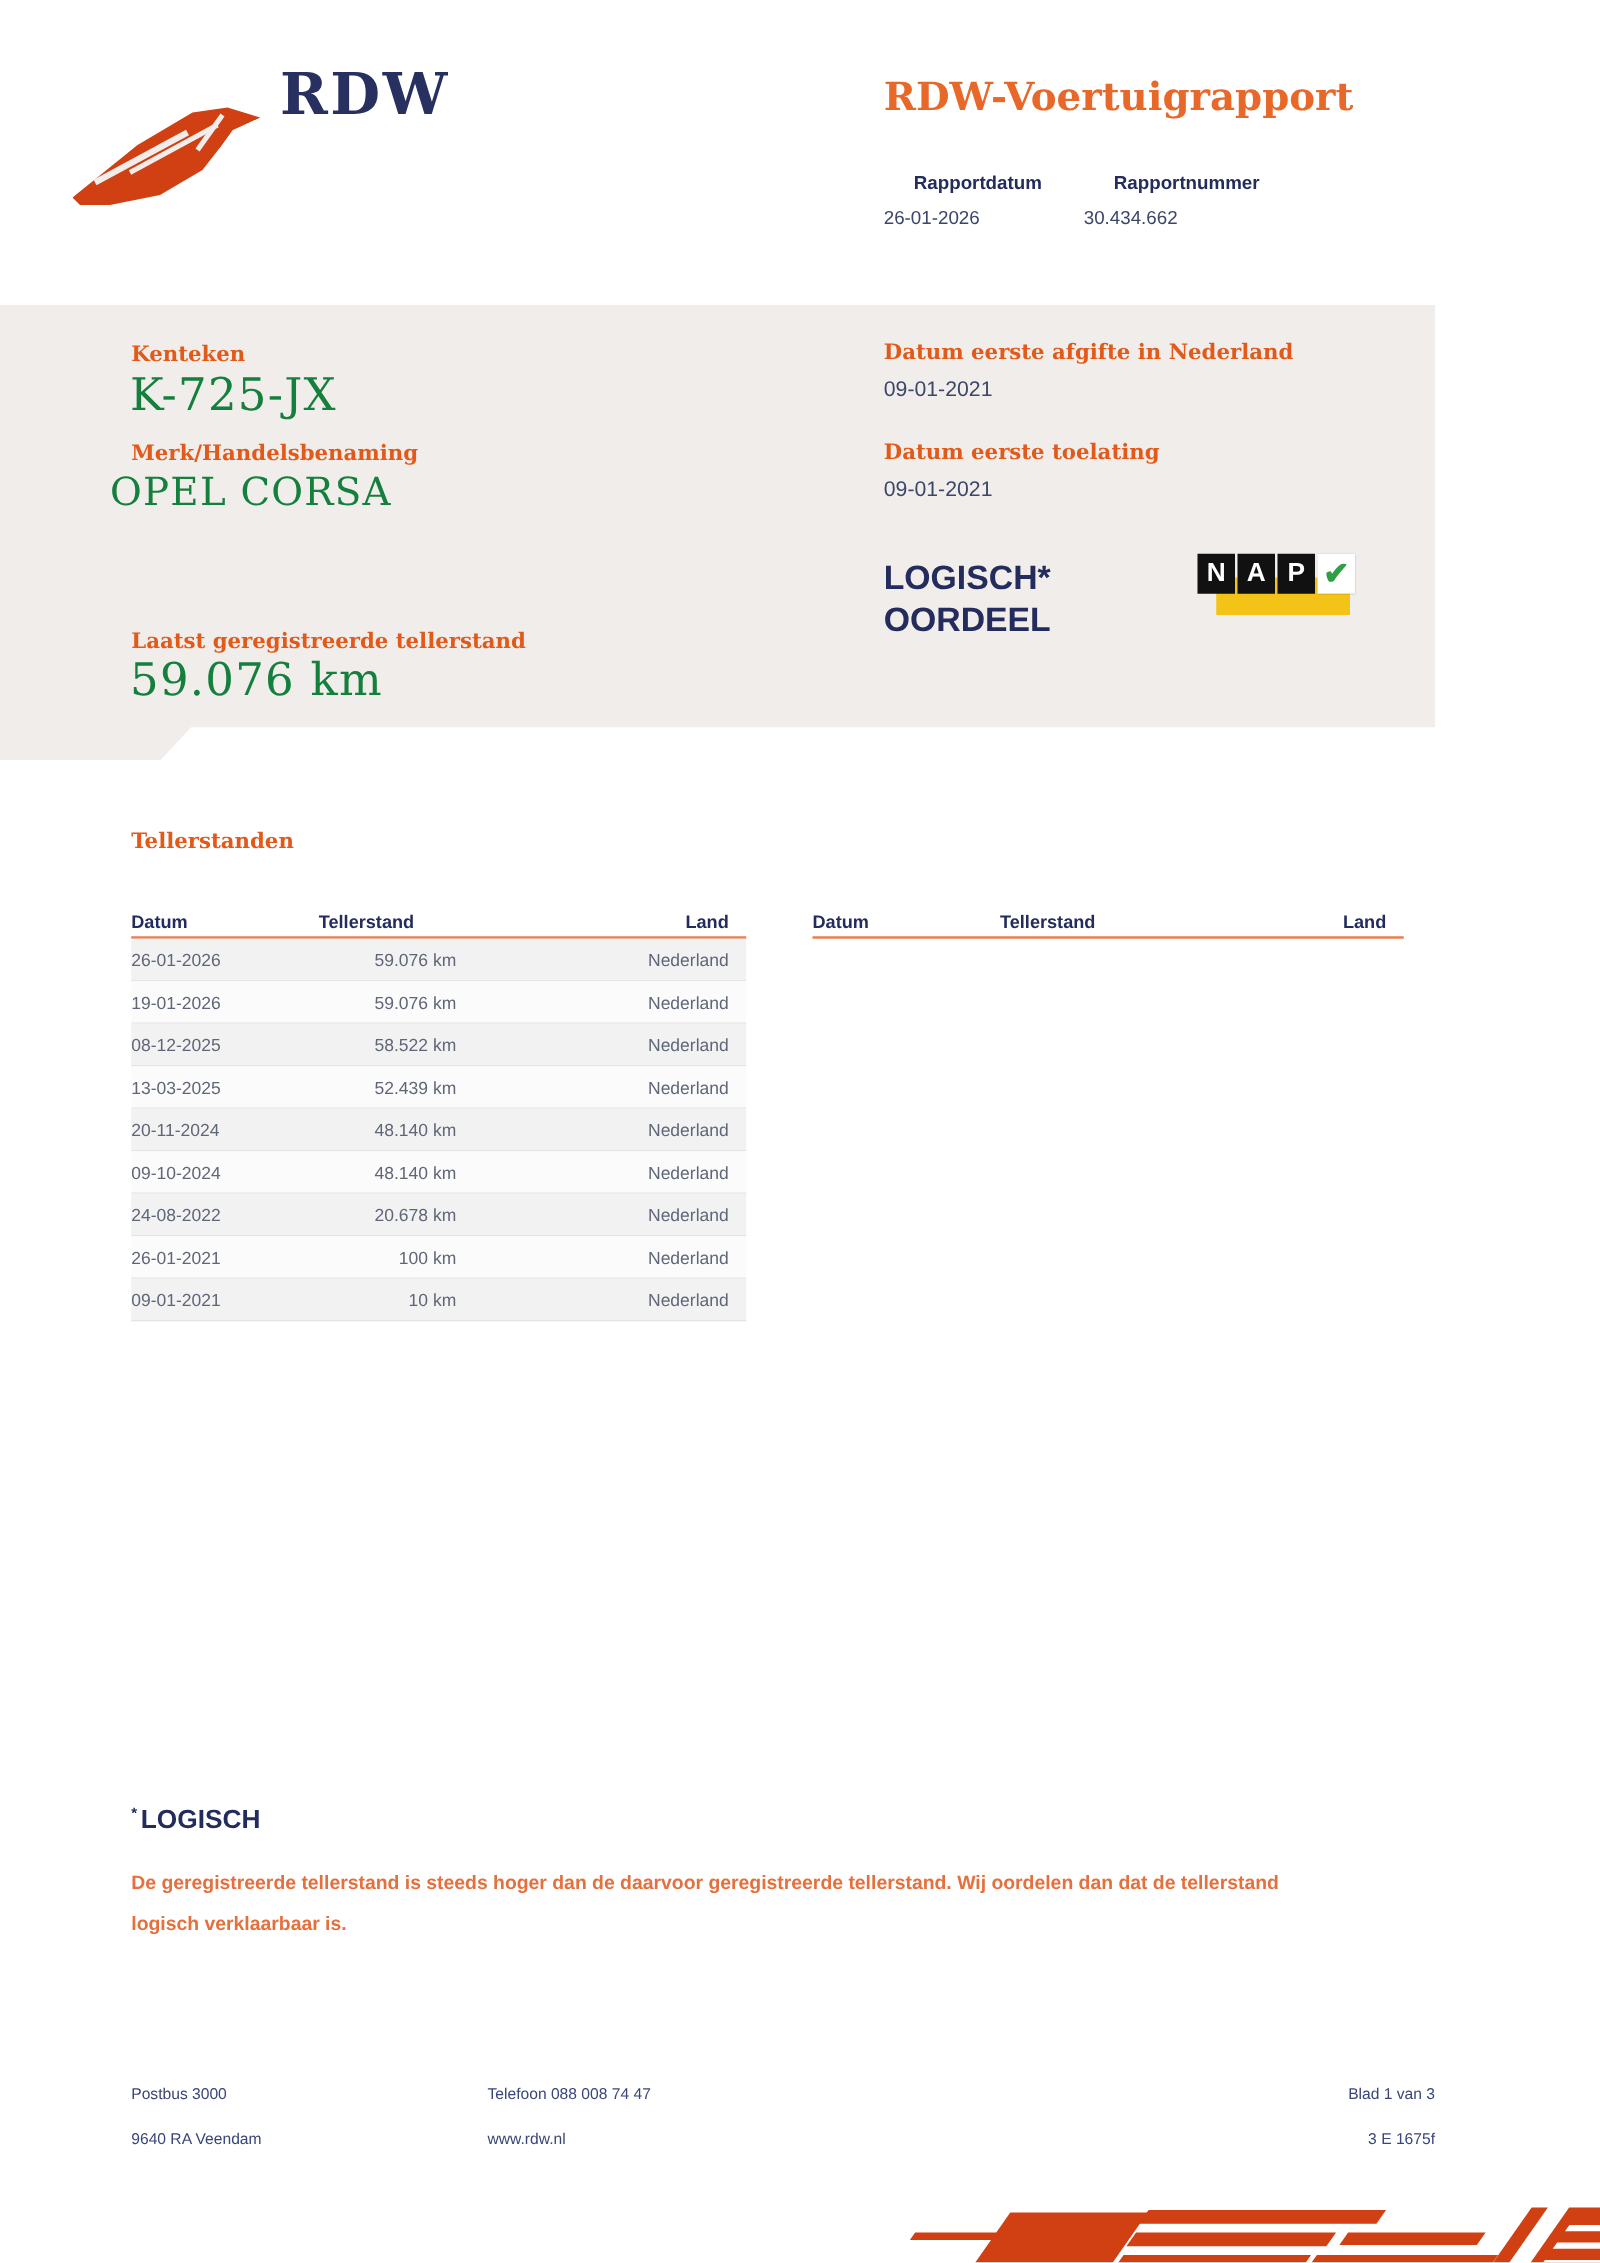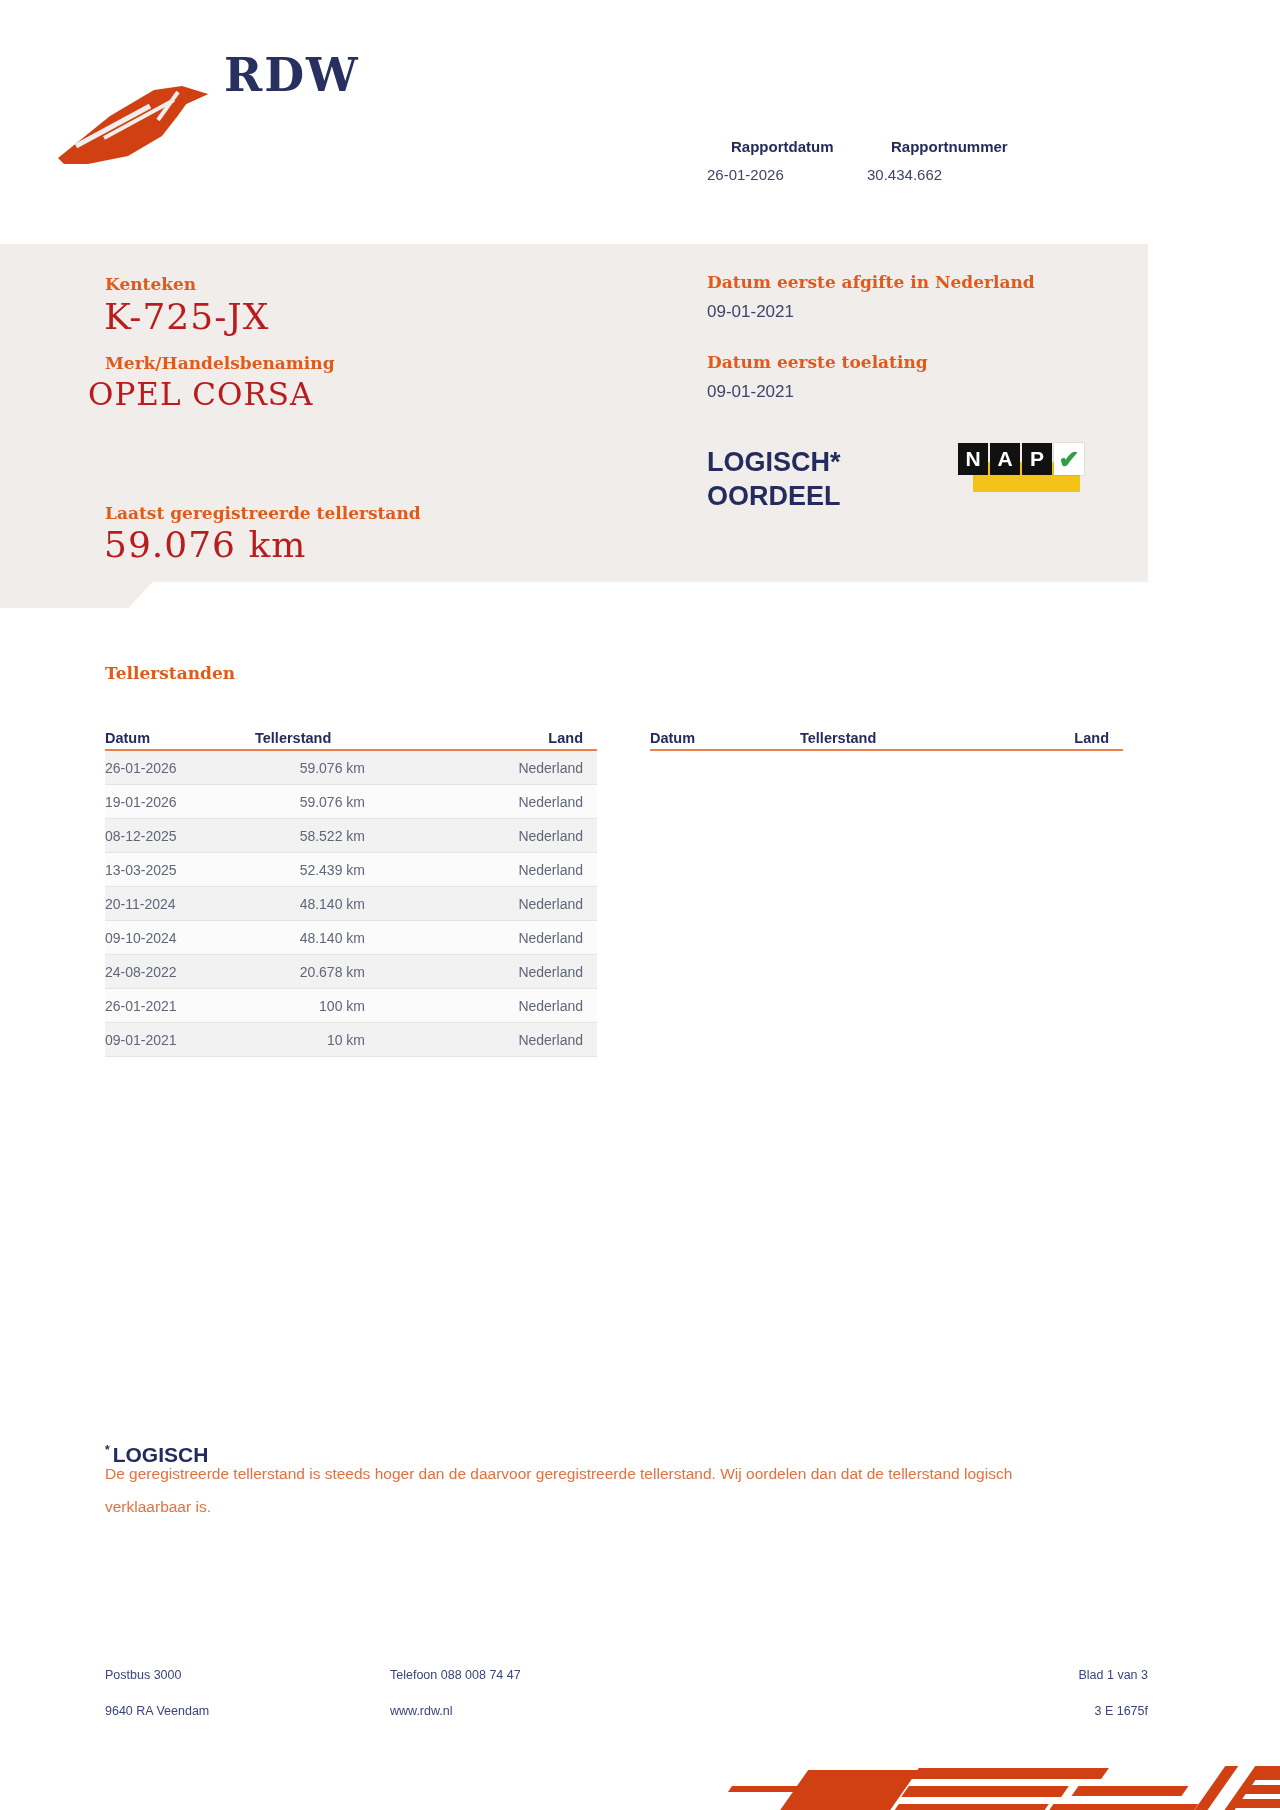--- a/index.html
+++ b/index.html
@@ -17,21 +17,21 @@
   .meta-value{font-size:15px;color:#3c4668;}
   .meta-date-label{left:707px;top:138px;}
   .meta-num-label{left:867px;top:138px;}
   .meta-date-value{left:707px;top:166px;}
   .meta-num-value{left:867px;top:166px;}
 
   
   .panel{left:0;top:244px;width:1148px;height:364px;background:#f0edeb;
          clip-path:polygon(0 0,100% 0,100% 92.8%,13.3% 92.8%,11.2% 100%,0 100%);}
   .olabel{font-family:"DejaVu Serif",serif;font-weight:bold;font-size:17px;color:#e25a1a;}
-  .bigval{font-family:"DejaVu Serif",serif;font-size:36px;color:#b91c1c;letter-spacing:1px;}
+  .bigval{font-family:"DejaVu Serif",serif;font-size:36px;color:#15803d;letter-spacing:1px;}
   .lbl-kenteken{left:105px;top:274px;}
   .val-kenteken{left:104px;top:296px;}
   .lbl-merk{left:105px;top:353px;}
   .val-merk{left:88px;top:376px;font-size:31px;text-align:right;}
   .lbl-afgifte{left:707px;top:272px;}
   .val-afgifte{left:707px;top:302px;font-size:17px;color:#3c4668;}
   .lbl-toelating{left:707px;top:352px;}
   .val-toelating{left:707px;top:382px;font-size:17px;color:#3c4668;}
   .verdict{left:707px;top:445px;font-size:27px;font-weight:bold;color:#232c5c;line-height:34px;}
   .lbl-teller{left:105px;top:503px;}
@@ -58,21 +58,21 @@
   .trow{display:grid;grid-template-columns:150px 110px 1fr;align-items:center;height:33px;
         font-size:14px;color:#5f6678;border-bottom:1px solid #e4e4e4;}
   .trow.odd{background:#f2f2f2;}
   .trow.even{background:#fbfbfb;}
   .c-tell{text-align:right;}
   .c-land{text-align:right;padding-right:14px;}
 
   
   .note-title{left:105px;top:1443px;font-size:21px;font-weight:bold;color:#232c5c;}
   .note-title sup{font-size:12px;vertical-align:8px;margin-right:3px;}
-  .note-body{left:105px;top:1457px;width:965px;font-size:15.5px;line-height:33px;color:#e4703d;}
+  .note-body{left:105px;top:1490px;width:965px;font-size:15.5px;line-height:33px;color:#e4703d;font-weight:bold;}
 
   
   .foot{font-size:12.5px;color:#3a4579;}
   .foot-l1{left:105px;top:1668px;} .foot-l2{left:105px;top:1704px;}
   .foot-m1{left:390px;top:1668px;} .foot-m2{left:390px;top:1704px;}
   .foot-r1{left:948px;top:1668px;width:200px;text-align:right;}
   .foot-r2{left:948px;top:1704px;width:200px;text-align:right;}
 
   
   .deco{left:720px;top:1762px;width:560px;height:48px;overflow:visible;}
@@ -96,20 +96,21 @@
 
   <svg class="abs logo-mark" viewBox="0 0 150 86" xmlns="http://www.w3.org/2000/svg">
     <polygon points="0,80 52,38 96,12 124,8 150,16 128,26 118,40 104,58 70,78 30,86 6,86" fill="#d04012"></polygon>
     <polygon points="112,10 150,16 128,26 118,40 108,36 116,20" fill="#d04012"></polygon>
     <line x1="18" y1="68" x2="92" y2="28" stroke="#f0edeb" stroke-width="5"></line>
     <line x1="46" y1="60" x2="116" y2="22" stroke="#f0edeb" stroke-width="4"></line>
     <line x1="100" y1="42" x2="120" y2="14" stroke="#f0edeb" stroke-width="4"></line>
   </svg>
   <div class="abs logo-text">RDW</div>
 
+  <div class="abs doc-title">RDW-Voertuigrapport</div>
   <div class="abs meta-label meta-date-label">Rapportdatum</div>
   <div class="abs meta-label meta-num-label">Rapportnummer</div>
   <div class="abs meta-value meta-date-value">26-01-2026</div>
   <div class="abs meta-value meta-num-value">30.434.662</div>
 
   <div class="abs panel"></div>
 
   <div class="abs olabel lbl-kenteken">Kenteken</div>
   <div class="abs bigval val-kenteken">K-725-JX</div>
   <div class="abs olabel lbl-merk">Merk/Handelsbenaming</div>

